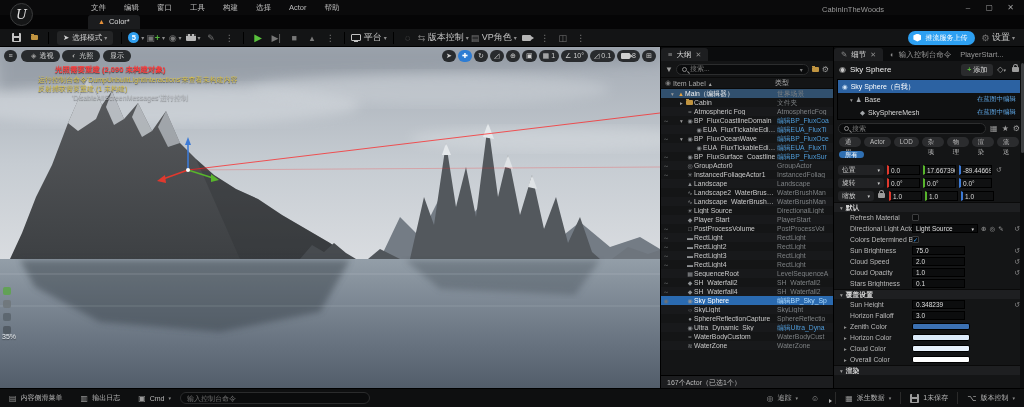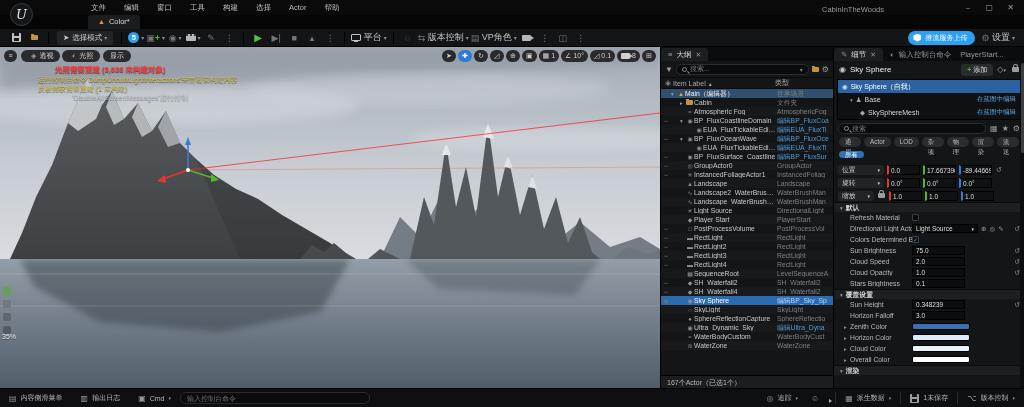--- a/index.html
+++ b/index.html
@@ -343,21 +343,21 @@
             <span>◿</span>
             <span>0.1</span>
           </span>
         <span class="vtool">
             <span class="ico-cam" style="background:#cfcfcf"></span>
             <span>8</span>
           </span>
         <span class="vtool">⊞</span>
       </div>
 
-      <div class="warn-red">光照需要重建 (3,638 未构建对象)</div>
+      <div class="warn-red">光照需要重建 (2,090 未构建对象)</div>
       <div class="warn-y" style="left:38px; top:28px">运行控制台命令'DumpUnbuiltLightInteractions'来查看未构建内容</div>
       <div class="warn-y" style="left:38px; top:37px">反射捕获需要重建 (1 未构建)</div>
       <div class="warn-g" style="left:72px; top:46px">'DisableAllScreenMessages'进行控制</div>
 
       <div id="hud">
         <span class="hud-ico" style="background:#5da54a"></span>
         <span class="hud-ico" style="background:#6f7579"></span>
         <span class="hud-ico" style="background:#59636b"></span>
         <span class="hud-ico" style="background:#4d565e"></span>
       </div>

